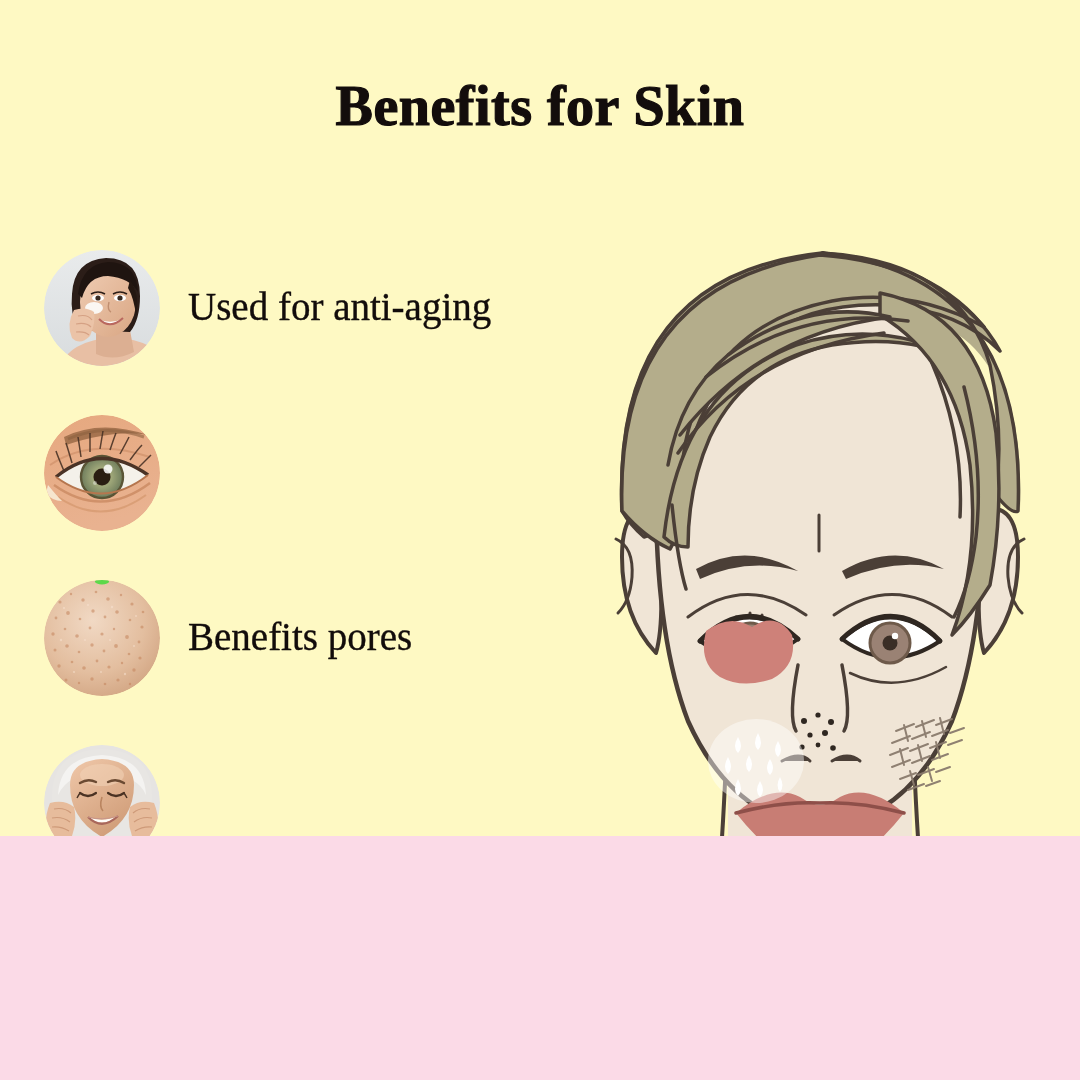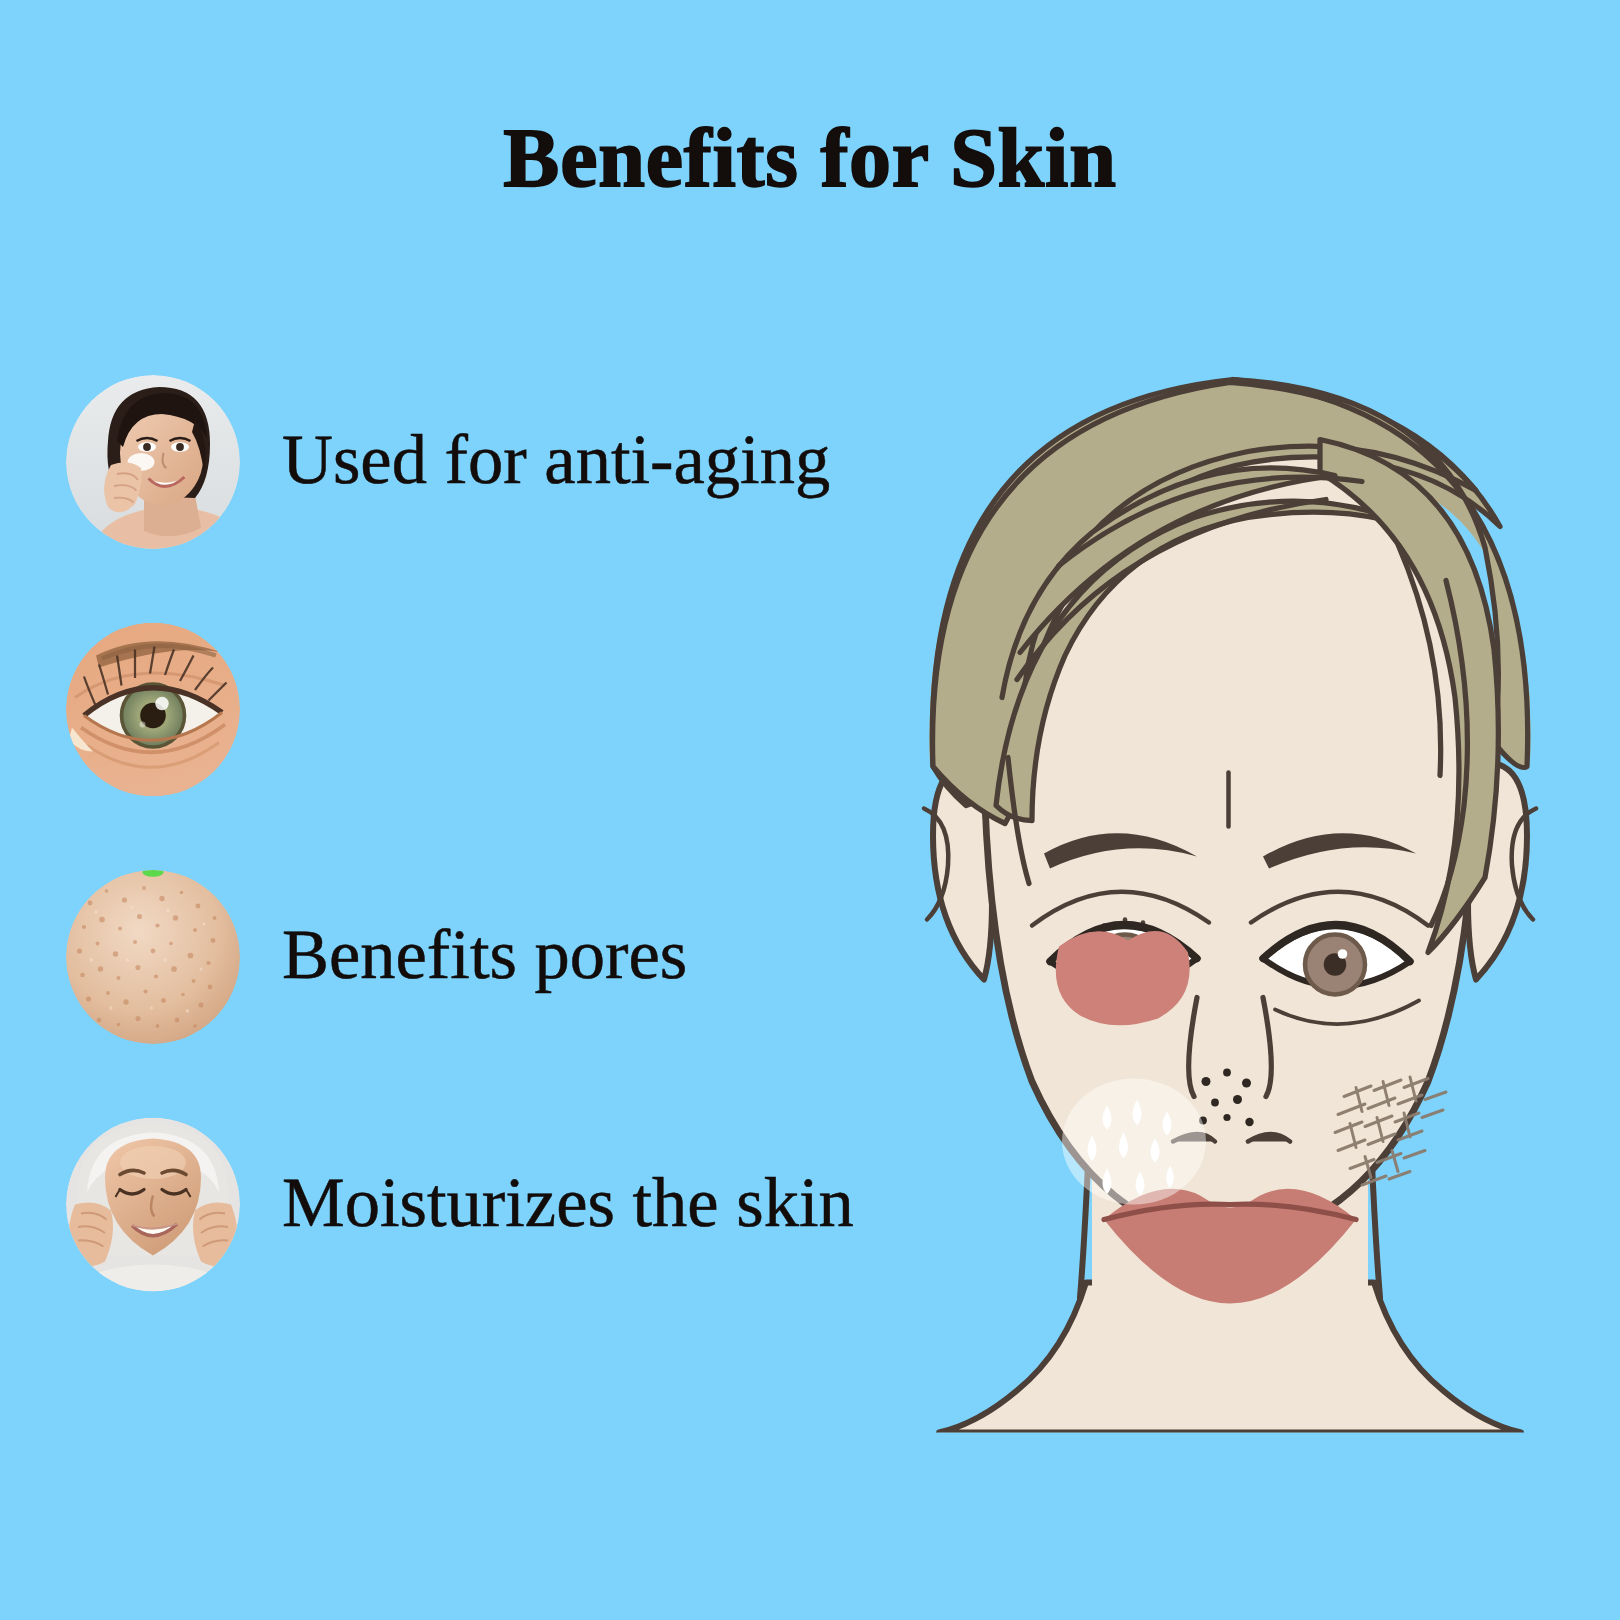--- a/index.html
+++ b/index.html
@@ -12,22 +12,22 @@
     height: 1080px;
     background: #FBDAE7;
     font-family: "Liberation Serif", "DejaVu Serif", serif;
     overflow: hidden;
     position: relative;
   }
 
   #canvas {
     position: relative;
     width: 1080px;
-    height: 1080px;
-    background: #7dd3fc;
+    height: 836px;
+    background: #fef9c3;
     overflow: hidden;
   }
 
   
   #page-title {
     position: absolute;
     left: 0;
     top: 78px;
     width: 1080px;
     text-align: center;
@@ -59,21 +59,21 @@
     height: 116px;
     min-width: 116px;
     border-radius: 50%;
     overflow: hidden;
     flex: 0 0 auto;
   }
   .benefit-thumb svg { display: block; width: 116px; height: 116px; }
   .benefit-label {
     margin-left: 28px;
     font-family: "Liberation Serif", "DejaVu Serif", serif;
-    font-size: 47px;
+    font-size: 39px;
     color: #120C0B;
     line-height: 1.05;
     white-space: nowrap;
     -webkit-text-stroke: 0.35px #120C0B;
   }
 
   
   #face-illustration {
     position: absolute;
     left: 560px;
@@ -331,21 +331,20 @@
                 <path d="M8 82 Q17 81 25 86"></path>
               <path d="M106 64 Q96 62 89 68"></path>
                 <path d="M108 73 Q98 71 90 77"></path>
                 <path d="M108 82 Q99 81 91 86"></path>
             </g>
 
             <ellipse cx="58" cy="120" rx="56" ry="22" fill="#EFEDEA"></ellipse>
           </g>
         </svg>
       </div>
-      <div class="benefit-label">Moisturizes the skin</div>
     </div>
 
   </div>
 
   <div id="face-illustration">
     <svg viewBox="0 0 520 790" xmlns="http://www.w3.org/2000/svg">
       <g stroke-linecap="round" stroke-linejoin="round">
 
         <path d="M66 790 Q92 784 118 762 Q150 736 164 690 L356 690 Q370 736 402 762 Q428 784 454 790 Z" fill="#F0E5D6" stroke="#4B3F37" stroke-width="4"></path>
 

